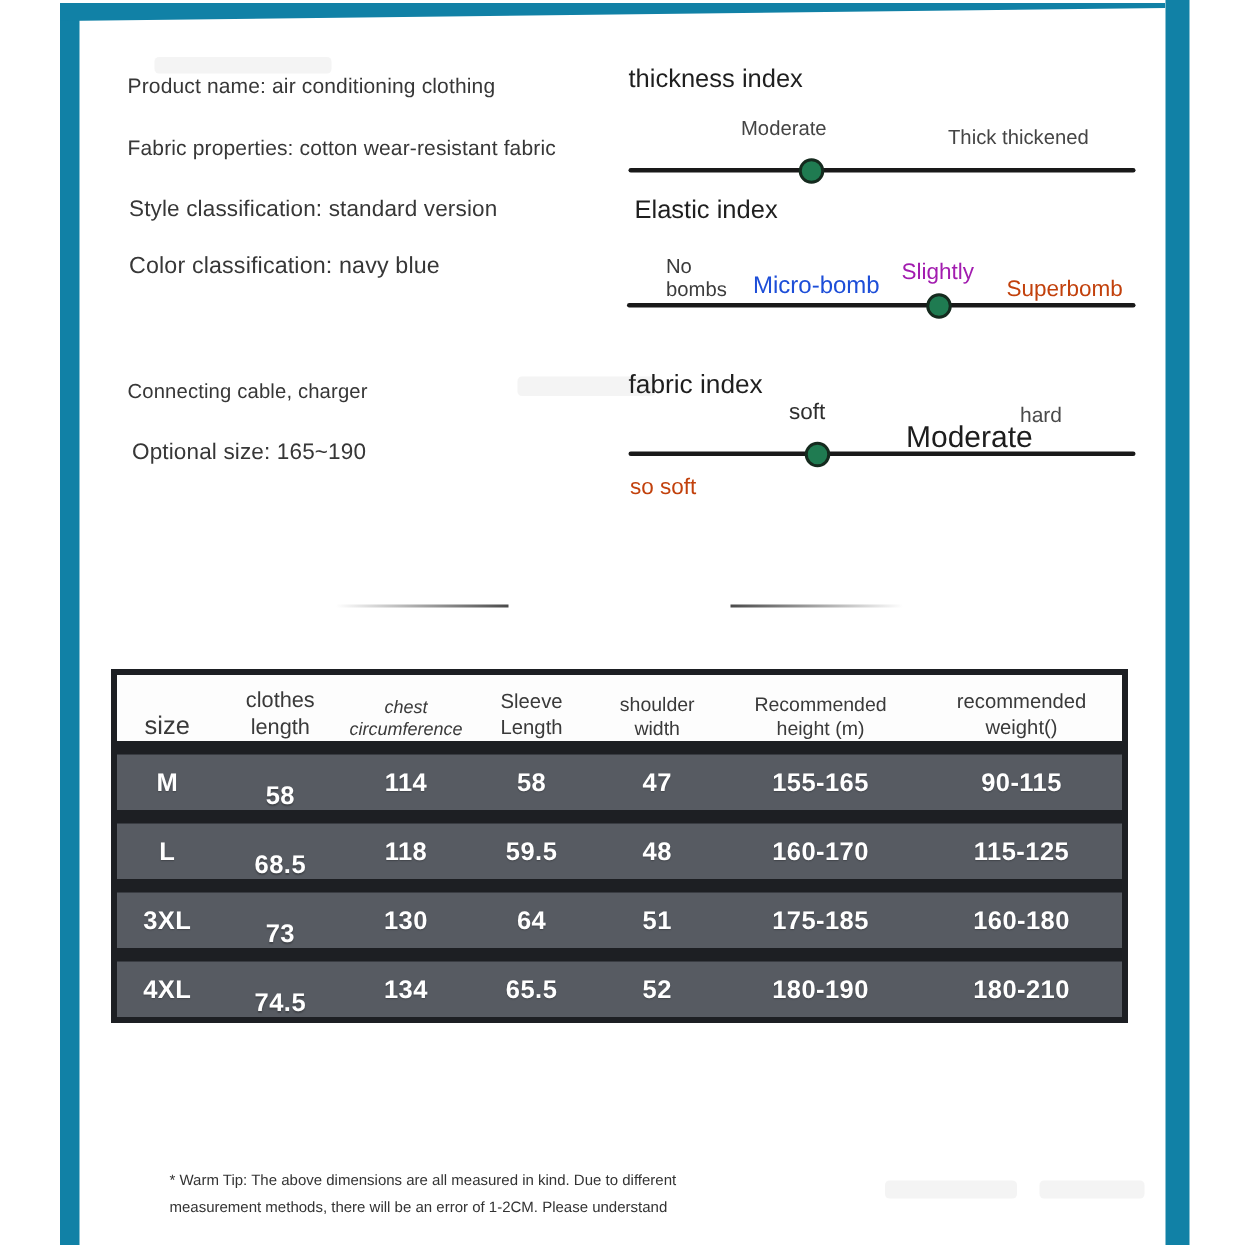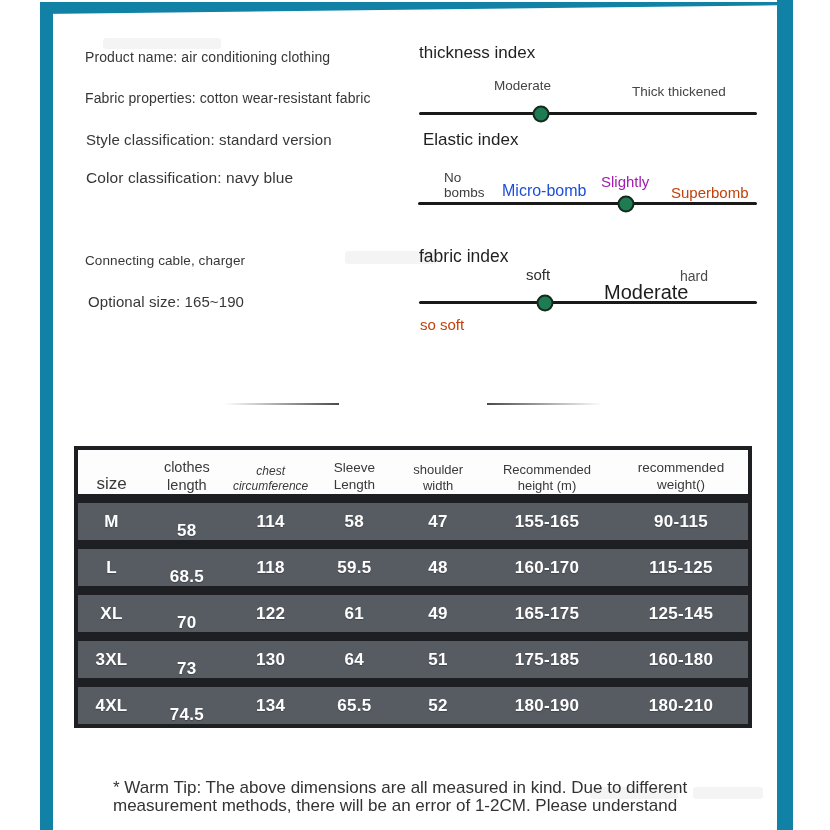--- a/index.html
+++ b/index.html
@@ -60,21 +60,21 @@
   .thead{display:flex;align-items:flex-end;background:#fdfdfd;height:44px;}
   .hcell{white-space:pre-line;text-align:center;color:#3a3a3a;line-height:1.25;}
   .c0{width:10%;} .c1{width:12.5%;margin-top:19px;} .c2{width:12.5%;} .c3{width:12.5%;}
   .c4{width:12.5%;} .c5{width:20%;} .c6{width:20%;}
   .hc0{font-size:17px;} .hc1{font-size:14.5px;} .hc2{font-size:12px;font-style:italic;}
   .hc3{font-size:13.5px;} .hc4{font-size:13px;} .hc5{font-size:13px;} .hc6{font-size:13.5px;}
   .trow{display:flex;align-items:center;background:#575b62;height:37px;margin-top:9px;}
   .tcell{text-align:center;color:#ffffff;font-weight:bold;font-size:17px;letter-spacing:.3px;
     text-shadow:0 1px 1px rgba(0,0,0,.25);}
   
-  .footnote{position:absolute;left:113px;top:779px;font-size:17px;line-height:17.5px;color:#333;}
+  .footnote{position:absolute;left:113px;top:779px;font-size:10px;line-height:17.5px;color:#333;}
 </style>
 </head>
 <body>
 
 <div class="page">
 
   <div class="frame-left"></div>
   <div class="frame-top"></div>
   <div class="frame-right"></div>
 
@@ -145,29 +145,20 @@
         <div class="trow">
           <div class="tcell c0">L</div>
           <div class="tcell c1">68.5</div>
           <div class="tcell c2">118</div>
           <div class="tcell c3">59.5</div>
           <div class="tcell c4">48</div>
           <div class="tcell c5">160-170</div>
           <div class="tcell c6">115-125</div>
         </div>
         <div class="trow">
-          <div class="tcell c0">XL</div>
-          <div class="tcell c1">70</div>
-          <div class="tcell c2">122</div>
-          <div class="tcell c3">61</div>
-          <div class="tcell c4">49</div>
-          <div class="tcell c5">165-175</div>
-          <div class="tcell c6">125-145</div>
-        </div>
-        <div class="trow">
           <div class="tcell c0">3XL</div>
           <div class="tcell c1">73</div>
           <div class="tcell c2">130</div>
           <div class="tcell c3">64</div>
           <div class="tcell c4">51</div>
           <div class="tcell c5">175-185</div>
           <div class="tcell c6">160-180</div>
         </div>
         <div class="trow">
           <div class="tcell c0">4XL</div>

